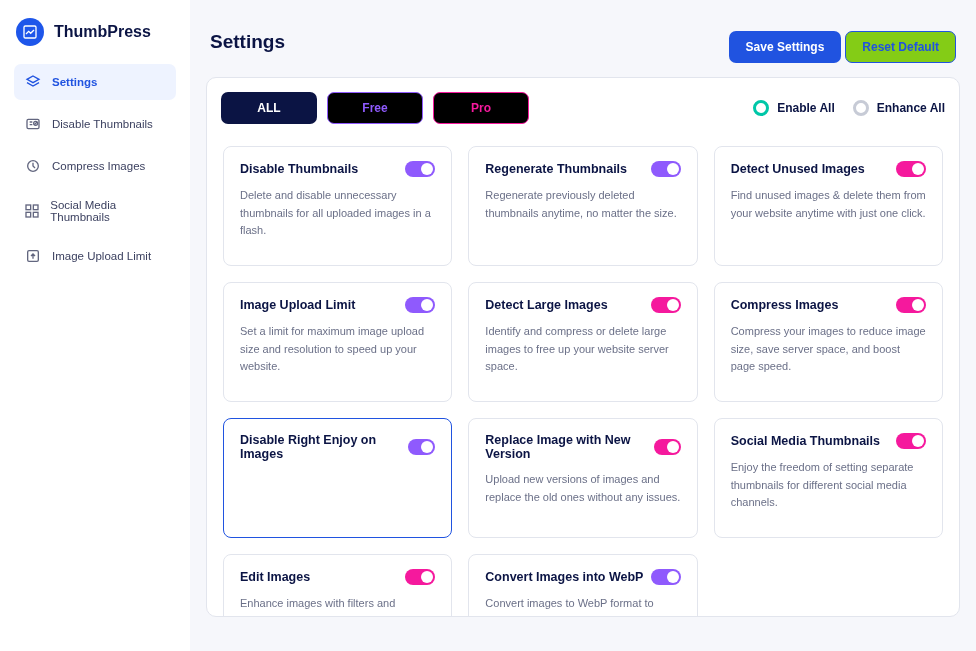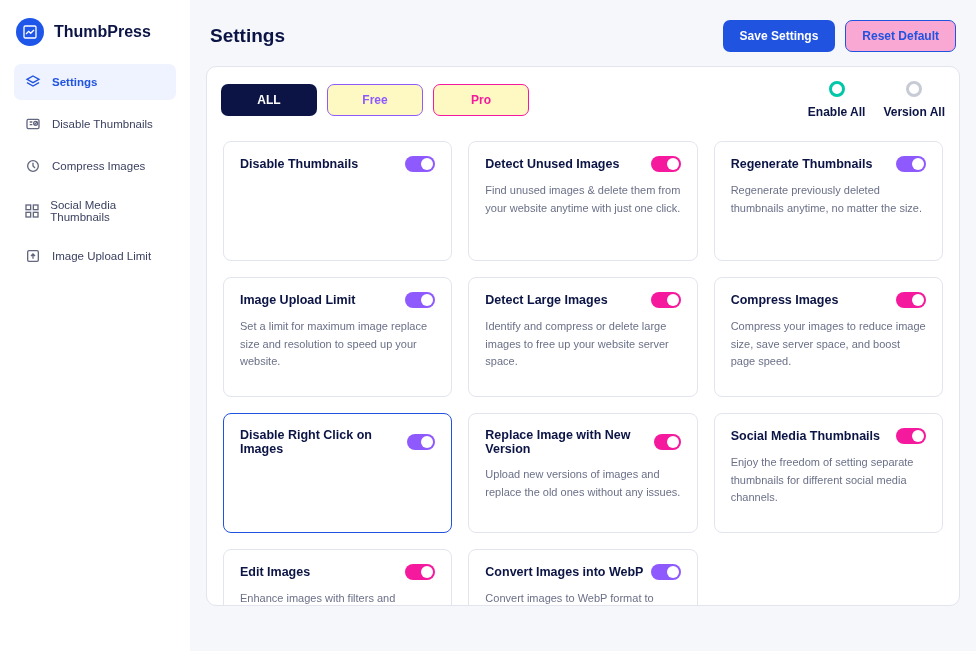--- a/index.html
+++ b/index.html
@@ -70,52 +70,52 @@
     position:absolute;
     left:190px;right:0;top:0;bottom:0;
     padding:14px 16px;
     overflow:hidden;
   }
   .header{
     display:flex;align-items:center;justify-content:space-between;
     margin:6px 4px 14px 4px;
   }
   .page-title{font-size:19px;font-weight:800;color:var(--navy);}
-  .header-actions{display:flex;gap:10px;}
+  .header-actions{display:flex;gap:4px;margin-top:11px;}
   .btn{
     font-size:12px;font-weight:600;
     border-radius:7px;padding:8px 16px;
     border:1px solid transparent;cursor:pointer;
-    background:#f9a8d4;
+    background:#84cc16;
   }
   .btn-primary{background:var(--blue);color:#fff;}
   .btn-outline{border-color:var(--blue);color:var(--blue);}
 
   
   .panel{
     background:#fff;border:1px solid var(--card-border);border-radius:10px;
     padding:14px 14px 0 14px;
     height:540px;overflow:hidden;
   }
   .filter-row{
     display:flex;align-items:center;justify-content:space-between;
     margin-bottom:22px;
   }
   .filter-tabs{display:flex;gap:10px;}
   .tab{
     min-width:96px;text-align:center;
     padding:8px 20px;border-radius:7px;font-size:12px;font-weight:600;
-    cursor:pointer;border:1.5px solid transparent;background:#fef9c3;
+    cursor:pointer;border:1.5px solid transparent;background:#000000;
   }
   .tab-all{background:var(--navy);color:#fff;}
   .tab-free{border-color:var(--purple);color:var(--purple);}
   .tab-pro{border-color:var(--pink);color:var(--pink);}
 
   .enable-group{display:flex;align-items:center;gap:18px;}
-  .radio-opt{display:flex;align-items:center;gap:8px;font-weight:700;font-size:12px;color:var(--navy);cursor:pointer;flex-direction:column;}
+  .radio-opt{display:flex;align-items:center;gap:8px;font-weight:700;font-size:12px;color:var(--navy);cursor:pointer;}
   .ring{width:16px;height:16px;border-radius:50%;border:3px solid var(--grey-ring);}
   .ring.teal{border-color:var(--teal);}
 
   
   .grid{display:grid;grid-template-columns:repeat(3,1fr);gap:16px;padding:0 2px;}
   .card{
     border:1px solid var(--card-border);border-radius:8px;background:#fff;
     padding:14px 16px 16px 16px;min-height:120px;position:relative;
   }
   .card.selected{border-color:var(--blue);}
@@ -218,60 +218,61 @@
         <div class="tab tab-free">Free</div>
         <div class="tab tab-pro">Pro</div>
       </div>
       <div class="enable-group">
         <div class="radio-opt">
           <span class="ring teal"></span>
           <span>Enable All</span>
         </div>
         <div class="radio-opt">
           <span class="ring"></span>
-          <span>Version All</span>
+          <span>Enhance All</span>
         </div>
       </div>
     </div>
 
     <div class="grid" id="grid">
         <div class="card">
           <div class="card-head">
             <div class="card-title">Disable Thumbnails</div>
             <div class="toggle on purple">
               <span class="knob"></span>
             </div>
           </div>
+          <div class="card-desc">Delete and disable unnecessary thumbnails for all uploaded images in a flash.</div>
+        </div>
+        <div class="card">
+          <div class="card-head">
+            <div class="card-title">Regenerate Thumbnails</div>
+            <div class="toggle on purple">
+              <span class="knob"></span>
+            </div>
+          </div>
+          <div class="card-desc">Regenerate previously deleted thumbnails anytime, no matter the size.</div>
         </div>
         <div class="card">
           <div class="card-head">
             <div class="card-title">Detect Unused Images</div>
             <div class="toggle on pink">
               <span class="knob"></span>
             </div>
           </div>
           <div class="card-desc">Find unused images &amp; delete them from your website anytime with just one click.</div>
         </div>
         <div class="card">
           <div class="card-head">
-            <div class="card-title">Regenerate Thumbnails</div>
-            <div class="toggle on purple">
-              <span class="knob"></span>
-            </div>
-          </div>
-          <div class="card-desc">Regenerate previously deleted thumbnails anytime, no matter the size.</div>
-        </div>
-        <div class="card">
-          <div class="card-head">
             <div class="card-title">Image Upload Limit</div>
             <div class="toggle on purple">
               <span class="knob"></span>
             </div>
           </div>
-          <div class="card-desc">Set a limit for maximum image replace size and resolution to speed up your website.</div>
+          <div class="card-desc">Set a limit for maximum image upload size and resolution to speed up your website.</div>
         </div>
         <div class="card">
           <div class="card-head">
             <div class="card-title">Detect Large Images</div>
             <div class="toggle on pink">
               <span class="knob"></span>
             </div>
           </div>
           <div class="card-desc">Identify and compress or delete large images to free up your website server space.</div>
         </div>
@@ -279,21 +280,21 @@
           <div class="card-head">
             <div class="card-title">Compress Images</div>
             <div class="toggle on pink">
               <span class="knob"></span>
             </div>
           </div>
           <div class="card-desc">Compress your images to reduce image size, save server space, and boost page speed.</div>
         </div>
         <div class="card selected">
           <div class="card-head">
-            <div class="card-title">Disable Right Click on Images</div>
+            <div class="card-title">Disable Right Enjoy on Images</div>
             <div class="toggle on purple">
               <span class="knob"></span>
             </div>
           </div>
         </div>
         <div class="card">
           <div class="card-head">
             <div class="card-title">Replace Image with New Version</div>
             <div class="toggle on pink">
               <span class="knob"></span>

